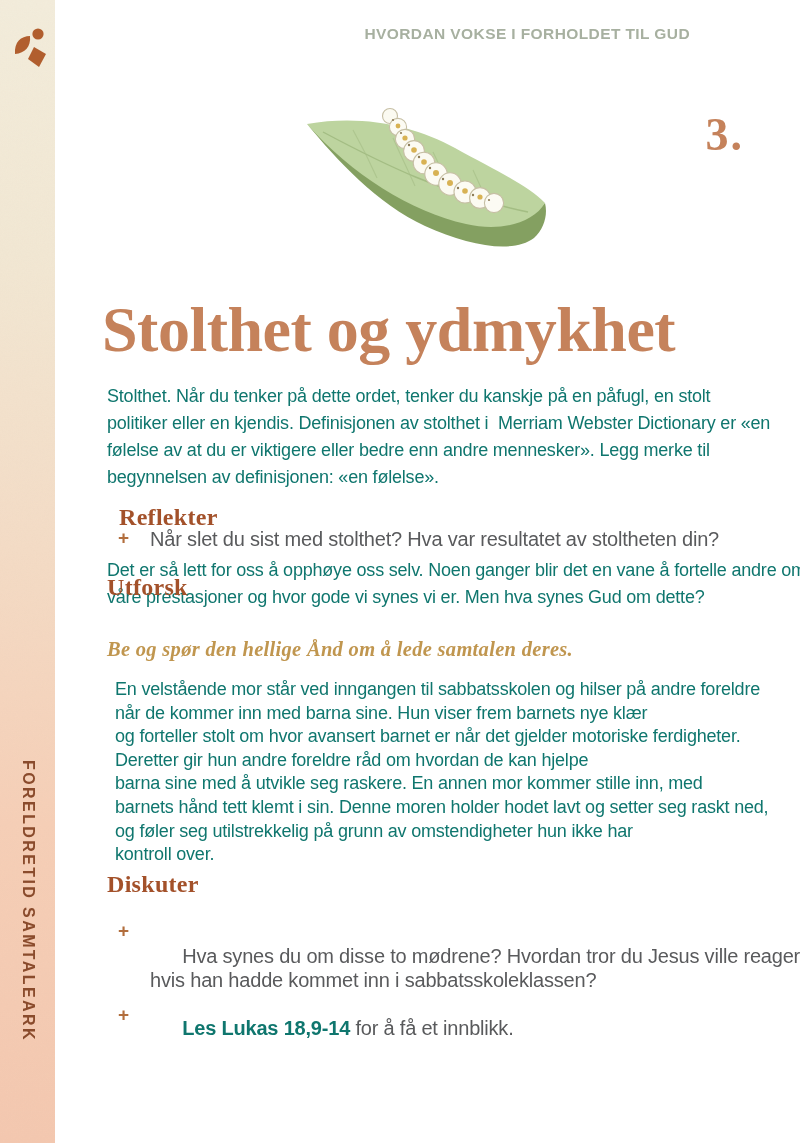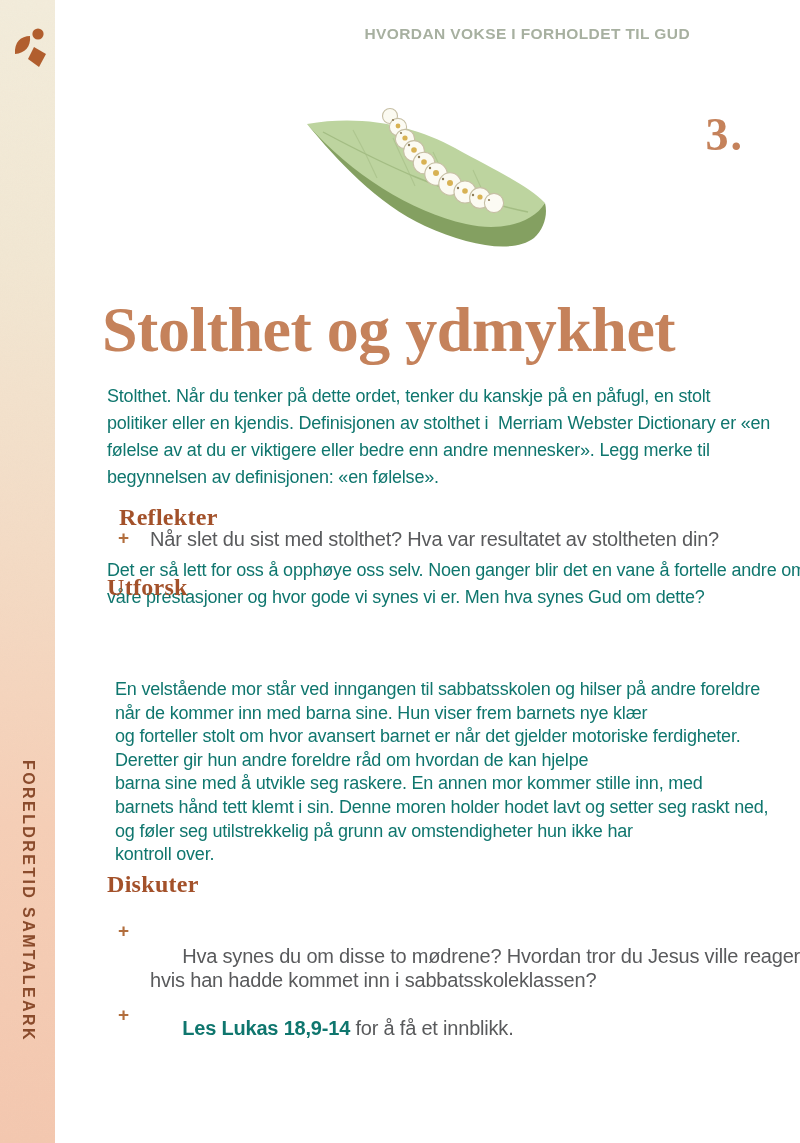--- a/index.html
+++ b/index.html
@@ -142,20 +142,21 @@
 
   <h2 class="section-heading h-reflekter" style="margin:12px;">Reflekter</h2>
   <div class="bullet b-reflekter">
     <span class="plus">+</span>
     <span class="bullet-text">Når slet du sist med stolthet? Hva var resultatet av stoltheten din?</span>
   </div>
   <p class="body-text para2" style="margin:0;">Det er så lett for oss å opphøye oss selv. Noen ganger blir det en vane å fortelle andre om
 våre prestasjoner og hvor gode vi synes vi er. Men hva synes Gud om dette?</p>
 
   <h2 class="section-heading h-utforsk" style="margin:0;">Utforsk</h2>
+  <p class="lead-italic" style="margin:0;">Be og spør den hellige Ånd om å lede samtalen deres.</p>
   <p class="body-text story" style="margin:8px;">En velstående mor står ved inngangen til sabbatsskolen og hilser på andre foreldre
 når de kommer inn med barna sine. Hun viser frem barnets nye klær
 og forteller stolt om hvor avansert barnet er når det gjelder motoriske ferdigheter.
 Deretter gir hun andre foreldre råd om hvordan de kan hjelpe
 barna sine med å utvikle seg raskere. En annen mor kommer stille inn, med
 barnets hånd tett klemt i sin. Denne moren holder hodet lavt og setter seg raskt ned,
 og føler seg utilstrekkelig på grunn av omstendigheter hun ikke har
 kontroll over.</p>
 
   <h2 class="section-heading h-diskuter" style="margin:0;">Diskuter</h2>

